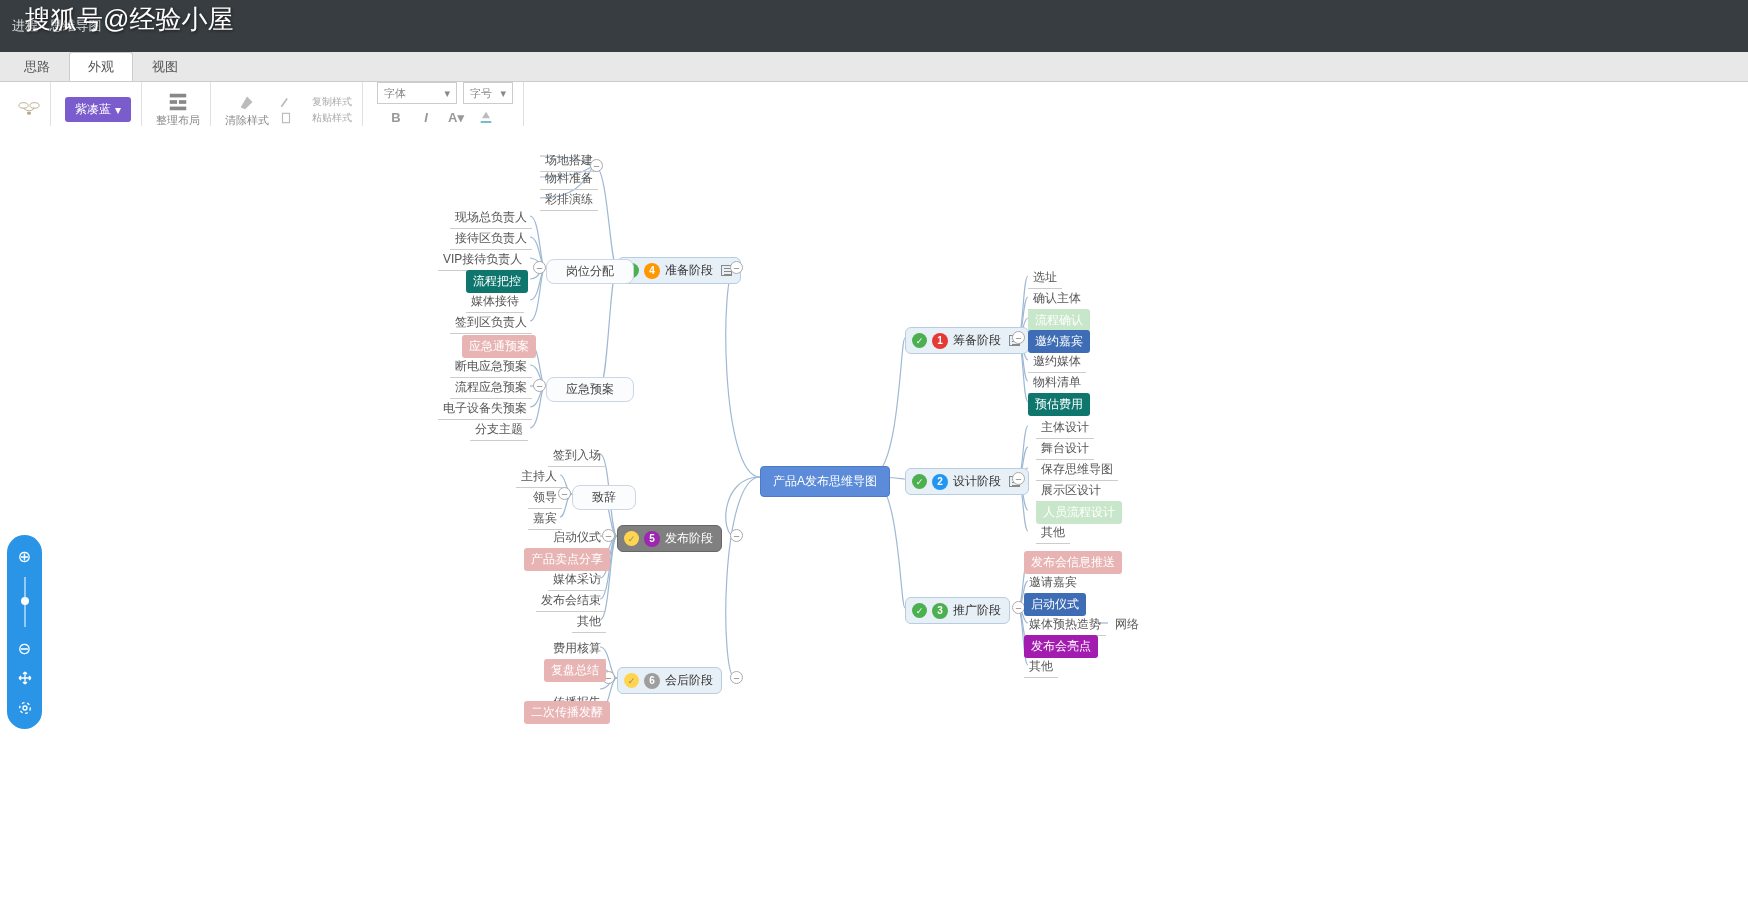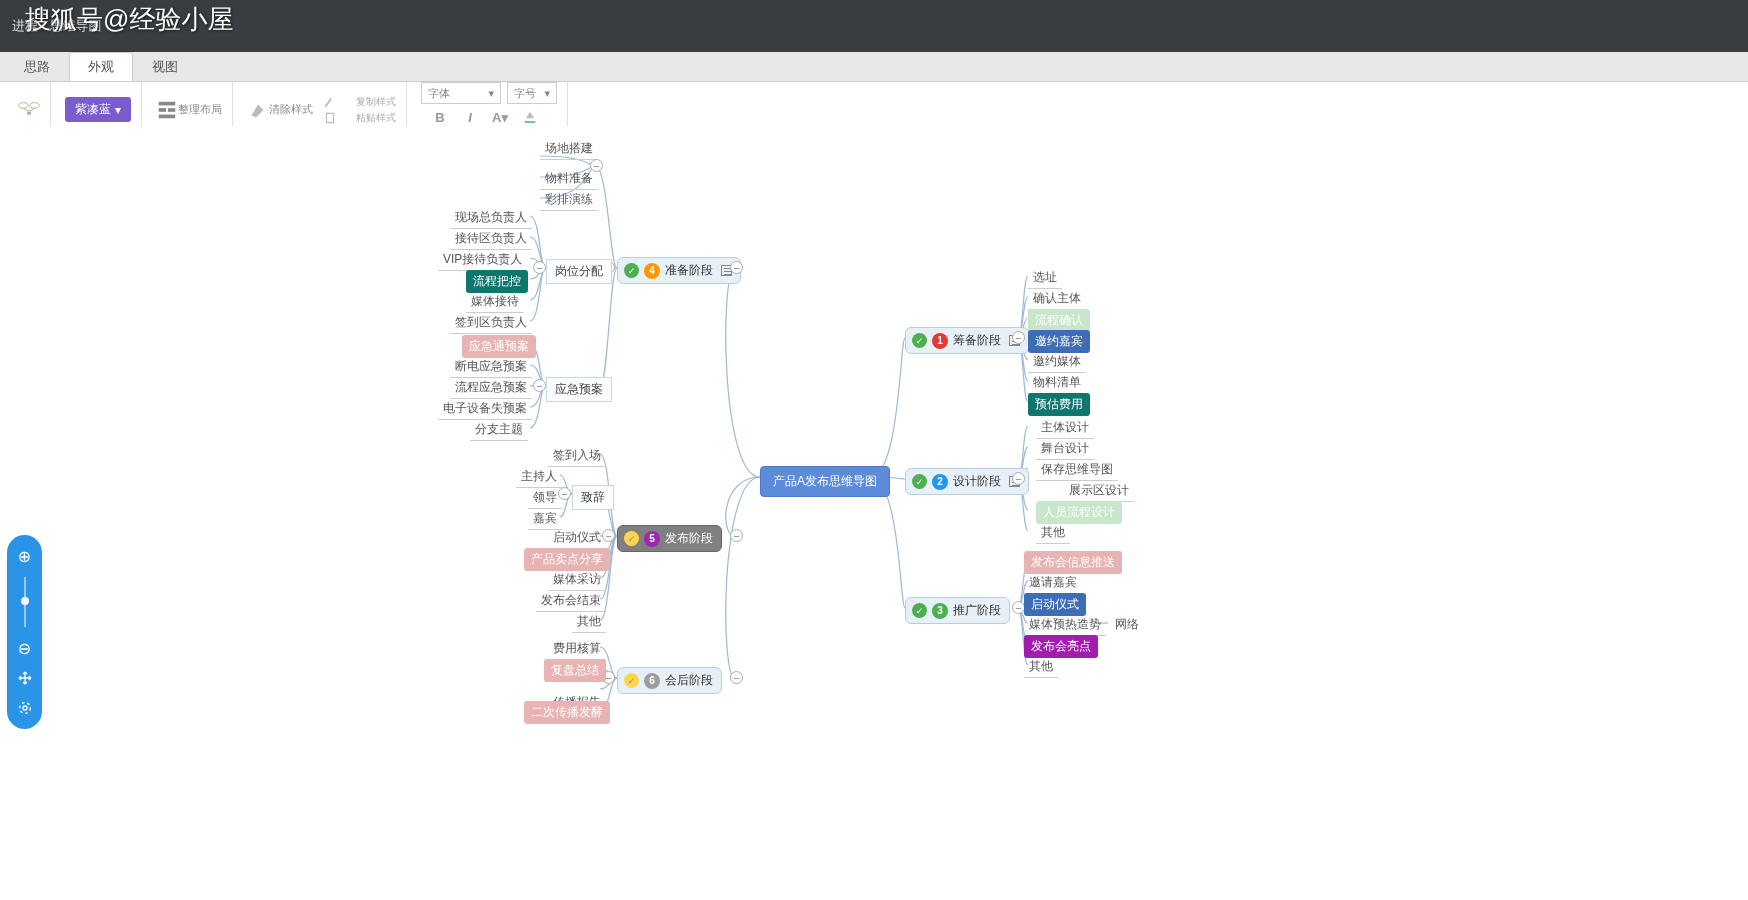--- a/index.html
+++ b/index.html
@@ -12,41 +12,41 @@
 .header-right{margin-left:auto;display:flex;gap:12px}
 .btn-primary{background:#4a7cff;color:#fff;border:none;padding:6px 14px;border-radius:3px;font-size:12px;cursor:pointer}
 .btn-secondary{background:#e8e8e8;color:#333;border:none;padding:6px 14px;border-radius:3px;font-size:12px;cursor:pointer}
 
 .tabs{height:30px;background:#e8e8e8;display:flex;align-items:flex-end;padding-left:5px;border-bottom:1px solid #ccc}
 .tab{padding:5px 18px;font-size:13px;color:#555;cursor:pointer;border:1px solid transparent;border-bottom:none}
 .tab.active{background:#fff;border-color:#ccc;border-radius:3px 3px 0 0}
 
 .toolbar{height:56px;background:#fff;border-bottom:1px solid #ddd;display:flex;align-items:center;padding:0 8px;gap:4px}
 .tb-group{display:flex;align-items:center;border-right:1px solid #e0e0e0;height:100%;padding:0 10px;gap:10px}
-.tb-stack{display:flex;align-items:center;font-size:11px;color:#888;cursor:pointer}
+.tb-stack{display:flex;flex-direction:column;align-items:center;font-size:11px;color:#888;cursor:pointer}
 .tb-stack svg,.tb-icon{width:22px;height:22px}
 .tb-mini{font-size:10px;color:#aaa;display:flex;align-items:center;gap:19px;cursor:pointer}
 .tb-select{min-width:80px;height:22px;border:1px solid #ccc;font-size:11px;color:#888;display:flex;align-items:center;justify-content:space-between;padding:0 6px;cursor:pointer}
 .tb-fmt{display:flex;gap:12px;align-items:center;padding:0 10px}
 .fmt-btn{width:18px;height:18px;color:#999;font-size:13px;font-weight:bold;cursor:pointer;display:flex;align-items:center;justify-content:center}
 .theme-btn{background:#7a5ccc;color:#fff;padding:4px 10px;border-radius:3px;font-size:12px;cursor:pointer;display:flex;align-items:center;gap:4px}
 
 .canvas{position:absolute;left:0;right:0;top:126px;bottom:0;background:#fff}
 svg.lines{position:absolute;inset:0;width:100%;height:100%;pointer-events:none}
 .node{position:absolute;font-size:12px;white-space:nowrap}
 .root{background:#5b8bd9;color:#fff;padding:6px 12px;border-radius:4px;border:1px solid #4a7ac8}
 .stage{background:#e8f0f7;border:1px solid #b8cde0;border-radius:6px;padding:4px 8px 4px 6px;display:flex;align-items:center;gap:5px;color:#333}
 .stage.gray{background:#808080;border-color:#666;color:#fff}
 .badge{width:16px;height:16px;border-radius:50%;display:inline-flex;align-items:center;justify-content:center;font-size:10px;color:#fff;font-weight:bold}
 .b-green{background:#4caf50}.b-orange{background:#ff9800}.b-red{background:#e53935}.b-blue{background:#2196f3}.b-purple{background:#9c27b0}.b-gray{background:#9e9e9e}
 .ck{width:15px;height:15px;border-radius:50%;background:#4caf50;display:inline-flex;align-items:center;justify-content:center}
 .ck::after{content:"✓";color:#fff;font-size:9px}
 .ck.y{background:#ffd54f}.ck.y::after{color:#888}
 .list-icon{width:11px;height:11px;border:1px solid #888;display:inline-block;margin-left:3px;background:linear-gradient(#888,#888) 2px 2px/7px 1px no-repeat,linear-gradient(#888,#888) 2px 5px/7px 1px no-repeat,linear-gradient(#888,#888) 2px 8px/7px 1px no-repeat}
-.mid{border:1px solid #c8d6e5;border-radius:0;padding:3px 8px;color:#444;background:#fafcfe}
+.mid{border:1px solid #c8d6e5;border-radius:8px;padding:3px 19px;color:#444;background:#fafcfe}
 .leaf{color:#555;padding:2px 5px;border-bottom:1px solid #ccc}
 .leaf.pill{border-radius:3px;border:none;padding:3px 7px;color:#fff}
 .pill-red{background:#0f766e}.pill-pink{background:#e8b3b3;color:#444}.pill-green{background:#c8e6c9;color:#444}.pill-blue{background:#3f6db5}.pill-teal{background:#a21caf}
 .connector{position:absolute;width:13px;height:13px;border:1px solid #aaa;border-radius:50%;background:#fff;display:flex;align-items:center;justify-content:center;font-size:11px;color:#888;cursor:pointer}
 
 .zoom{position:absolute;left:7px;top:535px;width:35px;background:#2a94e6;border-radius:18px;padding:12px 0;display:flex;flex-direction:column;align-items:center;gap:12px;color:#fff}
 .zoom .zi{width:18px;height:18px;display:flex;align-items:center;justify-content:center;font-size:16px;cursor:pointer}
 .zoom .track{width:2px;height:50px;background:rgba(255,255,255,.5);position:relative}
 .zoom .thumb{width:8px;height:8px;background:#fff;border-radius:50%;position:absolute;left:-3px;top:20px}
 </style>
@@ -240,21 +240,21 @@
 <div class="node leaf" style="left:1028px;top:162px">确认主体</div>
 <div class="node leaf pill pill-green" style="left:1028px;top:183px">流程确认</div>
 <div class="node leaf pill pill-blue" style="left:1028px;top:204px">邀约嘉宾</div>
 <div class="node leaf" style="left:1028px;top:225px">邀约媒体</div>
 <div class="node leaf" style="left:1028px;top:246px">物料清单</div>
 <div class="node leaf pill pill-red" style="left:1028px;top:267px">预估费用</div>
 
 <div class="node leaf" style="left:1036px;top:291px">主体设计</div>
 <div class="node leaf" style="left:1036px;top:312px">舞台设计</div>
 <div class="node leaf" style="left:1036px;top:333px">保存思维导图</div>
-<div class="node leaf" style="left:1064px;top:354px">展示区设计</div>
+<div class="node leaf" style="left:1036px;top:354px">展示区设计</div>
 <div class="node leaf pill pill-green" style="left:1036px;top:375px">人员流程设计</div>
 <div class="node leaf" style="left:1036px;top:396px">其他</div>
 
 <div class="node leaf pill pill-pink" style="left:1024px;top:425px">发布会信息推送</div>
 <div class="node leaf" style="left:1024px;top:446px">邀请嘉宾</div>
 <div class="node leaf pill pill-blue" style="left:1024px;top:467px">启动仪式</div>
 <div class="node leaf" style="left:1024px;top:488px">媒体预热造势</div>
 <div class="node leaf" style="left:1110px;top:488px;border:none">网络</div>
 <div class="node leaf pill pill-teal" style="left:1024px;top:509px">发布会亮点</div>
 <div class="node leaf" style="left:1024px;top:530px">其他</div>
@@ -275,21 +275,21 @@
 <div class="connector" style="left:602px;top:403px">−</div>
 <div class="connector" style="left:730px;top:403px">−</div>
 <div class="node stage" style="left:617px;top:541px">
       <span class="ck y"></span>
       <span class="badge b-gray">6</span>
       <span>会后阶段</span>
     </div>
 <div class="connector" style="left:602px;top:545px">−</div>
 <div class="connector" style="left:730px;top:545px">−</div>
 
-<div class="node leaf" style="left:540px;top:12px">场地搭建</div>
+<div class="node leaf" style="left:540px;top:24px">场地搭建</div>
 <div class="node leaf" style="left:540px;top:42px">物料准备</div>
 <div class="node leaf" style="left:540px;top:63px">彩排演练</div>
 <div class="connector" style="left:590px;top:33px">−</div>
 
 <div class="node mid" style="left:546px;top:133px">岗位分配</div>
 <div class="connector" style="left:533px;top:135px">−</div>
 <div class="node leaf" style="left:450px;top:81px">现场总负责人</div>
 <div class="node leaf" style="left:450px;top:102px">接待区负责人</div>
 <div class="node leaf" style="left:438px;top:123px">VIP接待负责人</div>
 <div class="node leaf pill pill-red" style="left:466px;top:144px">流程把控</div>

